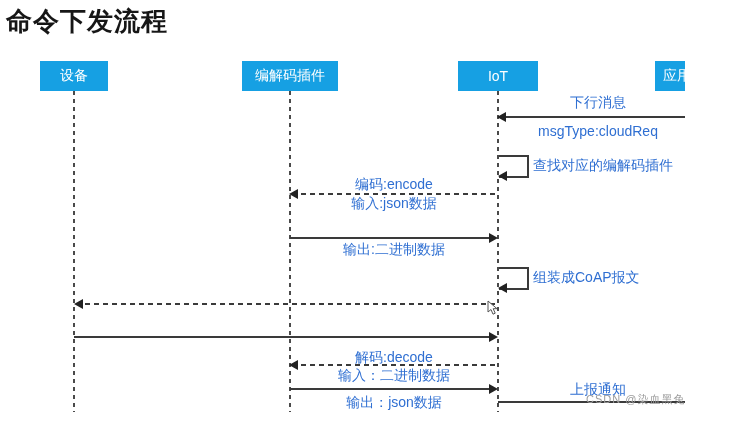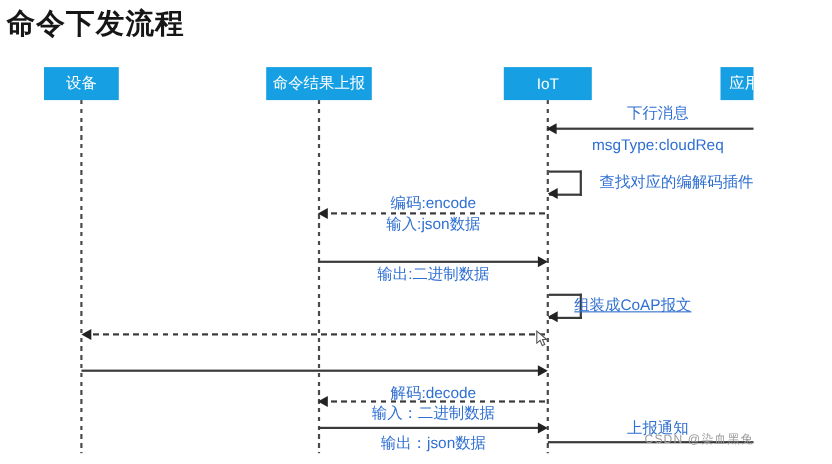--- a/index.html
+++ b/index.html
@@ -64,50 +64,50 @@
   .cursor { position: absolute; z-index: 6; }
 </style>
 </head>
 <body>
 
 <div id="canvas" style="--blue: #16A0E3; --lab: #2F6FD2; --line: #3A3A3A; --wm: #9C9C9C;">
 
   <div class="title">命令下发流程</div>
 
   <div class="actor" style="left:40px;width:68px;">设备</div>
-  <div class="actor" style="left:242px;width:96px;">命令结果上报</div>
+  <div class="actor" style="left:242px;width:96px;">编解码插件</div>
   <div class="actor" style="left:458px;width:80px;">IoT</div>
   <div class="actor" style="left:655px;width:86px;">应用服务器</div>
 
   <div class="lifeline" style="left:73px;"></div>
   <div class="lifeline" style="left:289px;"></div>
   <div class="lifeline" style="left:497px;"></div>
   <div class="lifeline" style="left:697px;"></div>
 
   <div class="label center" style="left:498px;width:200px;top:95px;">下行消息</div>
   <div class="hline" style="left:498px;width:200px;top:116px;"></div>
   <div class="arrL" style="left:497px;top:112px;"></div>
   <div class="label center" style="left:498px;width:200px;top:124px;">msgType:cloudReq</div>
 
   <div class="selfloop" style="left:499px;top:155px;"></div>
   <div class="arrL" style="left:498px;top:171px;"></div>
-  <div class="label" style="left:533px;top:158px;margin-left:12px;">查找对应的编解码插件</div>
+  <div class="label" style="left:533px;top:158px;">查找对应的编解码插件</div>
 
   <div class="label center" style="left:290px;width:208px;top:177px;">编码:encode</div>
   <div class="hdash" style="left:292px;width:204px;top:193px;"></div>
   <div class="arrL" style="left:289px;top:189px;"></div>
   <div class="label center" style="left:290px;width:208px;top:196px;">输入:json数据</div>
 
   <div class="hline" style="left:290px;width:202px;top:237px;"></div>
   <div class="arrR" style="left:489px;top:233px;"></div>
   <div class="label center" style="left:290px;width:208px;top:242px;">输出:二进制数据</div>
 
   <div class="selfloop" style="left:499px;top:267px;"></div>
   <div class="arrL" style="left:498px;top:283px;"></div>
-  <div class="label" style="left:522px;top:270px;text-decoration:underline;">组装成CoAP报文</div>
+  <div class="label" style="left:533px;top:270px;">组装成CoAP报文</div>
 
   <div class="hdash" style="left:76px;width:420px;top:303px;"></div>
   <div class="arrL" style="left:74px;top:299px;"></div>
 
   <div class="cursor" style="left:487px;top:300px;">
     <svg width="12" height="16" viewBox="0 0 12 16">
       <path d="M1 1 L1 12 L4 9.5 L6 14.2 L8.2 13.2 L6.2 8.7 L10 8.7 Z" fill="#ffffff" stroke="#555555" stroke-width="1"></path>
     </svg>
   </div>
 

